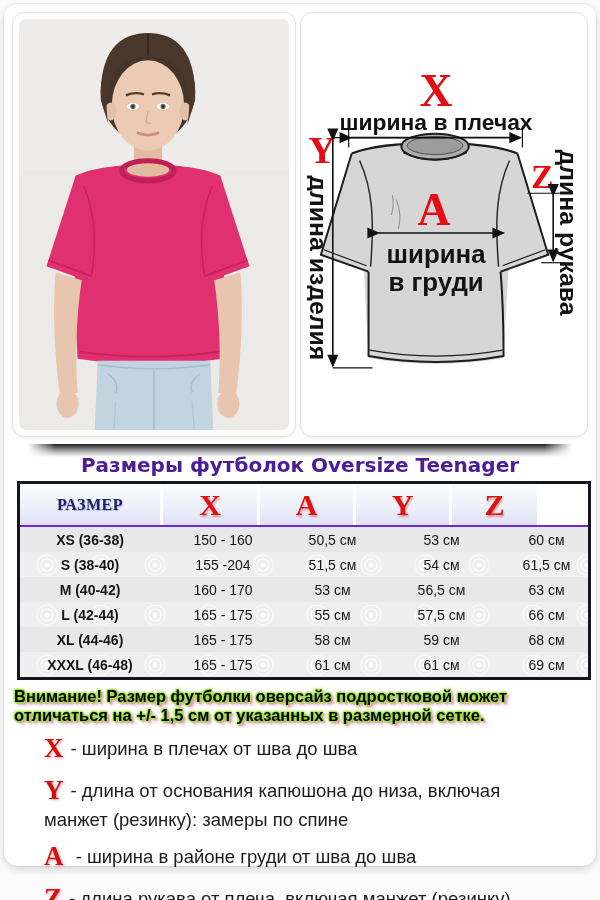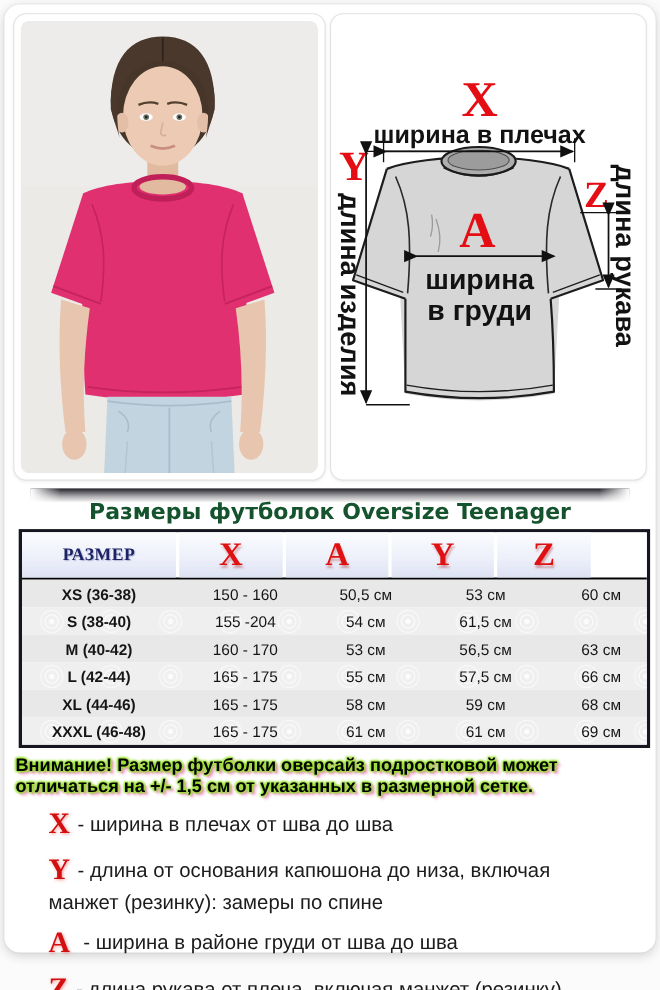--- a/index.html
+++ b/index.html
@@ -12,26 +12,26 @@
          padding:6px;box-sizing:border-box;box-shadow:0 1px 3px rgba(0,0,0,.07);}
   .photo-panel{left:8px;width:284px;height:425px;}
   .diagram-panel{left:296px;width:288px;height:425px;}
   .photo-inner{width:100%;height:100%;border-radius:8px;overflow:hidden;background:#ebeae7;}
   .diagram-inner{width:100%;height:100%;overflow:hidden;}
   
   .divider{position:absolute;top:440px;left:24px;right:24px;height:13px;
            background-image:linear-gradient(to right,#fff 0,rgba(255,255,255,0) 5%,rgba(255,255,255,0) 95%,#fff 100%),
                             linear-gradient(to bottom,rgba(13,13,22,.92),rgba(13,13,22,.35) 55%,rgba(13,13,22,0));}
   .title{position:absolute;top:449px;left:0;right:0;text-align:center;
-         font-family:"DejaVu Sans",sans-serif;font-weight:bold;font-size:20px;color:#14532d;}
+         font-family:"DejaVu Sans",sans-serif;font-weight:bold;font-size:20px;color:#4c1d95;}
   
   .size-table{position:absolute;top:477px;left:13px;width:574px;box-sizing:border-box;
               border:3px solid #15161f;background:#fff;}
   .thead{display:grid;grid-template-columns:140px 94px 93px 93px 85px 1fr;gap:3px;
-         background:#fff;border-bottom:2px solid #000000;}
+         background:#fff;border-bottom:2px solid #6d28d9;}
   .th{height:41px;display:flex;align-items:center;justify-content:center;
       background:linear-gradient(to bottom,#fbfcff 0%,#eef0fa 55%,#dde2f3 100%);}
   .th-plain{font-family:"Liberation Serif",serif;font-weight:bold;font-size:16px;color:#1c2265;
             letter-spacing:.5px;text-shadow:1px 1px 1px rgba(120,130,180,.5);}
   .th-letter{font-family:"Liberation Serif",serif;font-weight:bold;font-size:30px;color:#e01111;
              text-shadow:1px 2px 2px rgba(160,10,10,.35);}
   .trow{display:grid;grid-template-columns:140px 94px 93px 93px 85px 1fr;gap:16px;height:25px;}
   .trow.plain{background:#e9e8e8;}
   .trow.pattern{background-color:#f0efef;
       background-image:radial-gradient(circle,rgba(255,255,255,0) 5px,rgba(255,255,255,.85) 6px,rgba(255,255,255,0) 7px),
@@ -190,20 +190,21 @@
         <div class="td td-size">XS (36-38)</div>
         <div class="td">150 - 160</div>
         <div class="td">50,5 см</div>
         <div class="td">53 см</div>
         <div class="td">60 см</div>
         <div class="td"></div>
       </div>
       <div class="trow pattern">
         <div class="td td-size">S (38-40)</div>
         <div class="td">155 -204</div>
+        <div class="td">51,5 см</div>
         <div class="td">54 см</div>
         <div class="td">61,5 см</div>
         <div class="td"></div>
       </div>
       <div class="trow plain">
         <div class="td td-size">M (40-42)</div>
         <div class="td">160 - 170</div>
         <div class="td">53 см</div>
         <div class="td">56,5 см</div>
         <div class="td">63 см</div>

